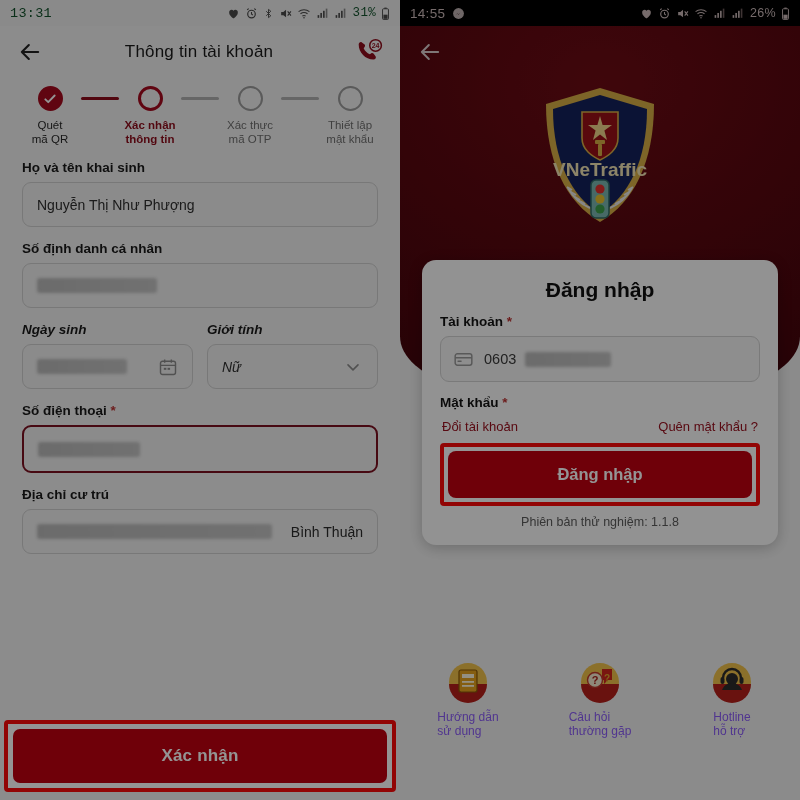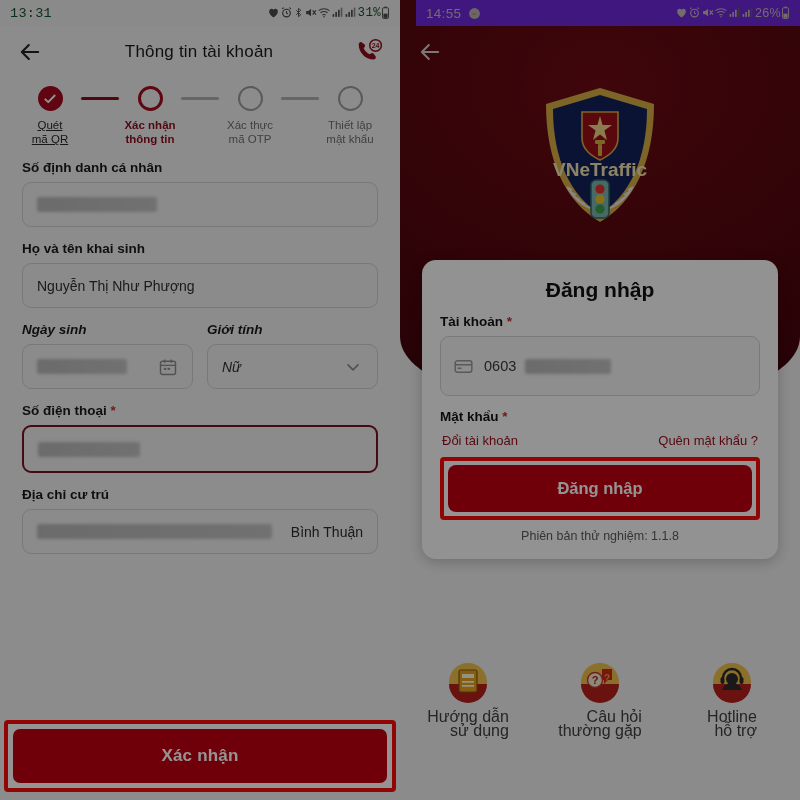--- a/index.html
+++ b/index.html
@@ -18,42 +18,42 @@
   
   .left{background:#f2f2f2;}
   .statusbar{
     position:relative;height:26px;display:flex;align-items:center;
     padding:0 10px;font-size:13px;letter-spacing:.3px;
     z-index:5;
   }
   .left .statusbar{background:#eeeeee;color:#14532d;font-family:Liberation Mono, monospace;}
   .sb-time{font-size:13.5px;font-weight:400;}
   .sb-spacer{flex:1;}
-  .sb-icons{display:flex;align-items:flex-start;}
+  .sb-icons{display:flex;align-items:center;gap:5px;}
   .sb-icons svg{display:block;}
   .sb-pct{font-size:12.5px;margin-left:1px;}
 
   .appbar{position:relative;height:52px;display:flex;align-items:center;padding:0 16px;}
   .back-arrow{width:28px;height:28px;flex:0 0 28px;}
   .appbar-title{
     flex:1;text-align:center;font-size:17px;color:#1a1a1a;font-weight:400;
     letter-spacing:.2px;
   }
   .hotline24{width:30px;height:30px;flex:0 0 30px;}
 
   
   .stepper{display:flex;align-items:flex-start;justify-content:center;padding:8px 14px 4px;}
   .step{display:flex;flex-direction:column;align-items:center;width:62px;}
   .step .dot{width:25px;height:25px;border-radius:50%;box-sizing:border-box;display:flex;align-items:center;justify-content:center;}
   .dot.done{background:#a50a1e;border:2px solid #a50a1e;}
   .dot.current{background:transparent;border:3px solid #a50a1e;}
   .dot.todo{background:transparent;border:2px solid #9b9b9b;}
   .dot.done svg{width:14px;height:14px;}
   .step .lbl{margin-top:7px;font-size:11.5px;line-height:14px;text-align:center;color:#6f6f6f;}
-  .step.done .lbl{color:#2a2a2a;text-decoration:underline;}
+  .step.done .lbl{color:#2a2a2a;}
   .step.current .lbl{color:#8e0d1c;font-weight:bold;}
   .connector{width:38px;height:3px;border-radius:2px;margin-top:11px;flex:0 0 38px;}
   .connector.on{background:#8e0d1c;}
   .connector.off{background:#b0b0b0;}
 
   
   .form{padding:10px 22px 0;}
   .field{margin-bottom:14px;}
   .flabel{font-size:13.5px;font-weight:bold;color:#1a1a1a;margin-bottom:7px;}
   .req{color:#b33;font-weight:bold;}
@@ -79,21 +79,21 @@
     position:absolute;left:0;right:0;bottom:8px;padding:0 4px;box-sizing:border-box;z-index:60;
   }
   .cta-outline{border:4px solid #fb0a0a;border-radius:4px;padding:5px;background:#ffffff;}
   .cta{
     background:#c00010;border-radius:7px;height:54px;display:flex;align-items:center;justify-content:center;
     color:#fff;font-size:17px;font-weight:bold;letter-spacing:.2px;
   }
 
   
   .right{background:#f0f0f0;}
-  .right .statusbar{background:#6d28d9;color:#cbb9b9;margin-left:16px;}
+  .right .statusbar{background:#000000;color:#cbb9b9;}
   .red-hero{
     position:absolute;left:0;right:0;top:0;height:412px;
     background:radial-gradient(120% 90% at 50% 20%, #6d0c14 0%, #58070f 45%, #3d050b 100%);
     border-bottom-left-radius:60% 22%;
     border-bottom-right-radius:60% 22%;
     z-index:1;
   }
   .right .appbar{z-index:3;}
   .right .appbar .back-arrow path{stroke:#d9cdcd;}
 
@@ -101,42 +101,42 @@
 
   .login-card{
     position:absolute;left:22px;right:22px;top:232px;z-index:4;
     background:#fbfbfb;border-radius:14px;
     box-shadow:0 3px 14px rgba(0,0,0,.22);
     padding:18px 18px 16px;box-sizing:border-box;margin-top:28px;
   }
   .card-title{text-align:center;font-size:21px;font-weight:bold;color:#101010;margin-bottom:12px;}
   .rlabel{font-size:13.5px;font-weight:bold;color:#141414;margin-bottom:7px;}
   .rinput{
-    height:60px;border:1px solid #d2d2d2;border-radius:9px;background:#f4f4f4;
+    height:46px;border:1px solid #d2d2d2;border-radius:9px;background:#f4f4f4;
     display:flex;align-items:center;padding:0 12px;box-sizing:border-box;gap:10px;
   }
   .rinput .lead{width:21px;height:21px;flex:0 0 21px;}
   .rinput .val{font-size:14.5px;color:#3a3a3a;display:flex;align-items:center;gap:0;}
   .rinput .ph{font-size:14.5px;color:#9a9a9a;flex:1;}
   .rinput .eye{width:23px;height:23px;flex:0 0 23px;}
   .links{display:flex;justify-content:space-between;margin:9px 2px 0;font-size:13px;color:#9a1220;}
   .login-btn-wrap{margin-top:9px;border:4px solid #fb0a0a;border-radius:4px;padding:4px;background:#ffffff;}
   .login-btn{
     background:#c00010;border-radius:8px;height:47px;display:flex;align-items:center;justify-content:center;
     color:#fff;font-size:16.5px;font-weight:bold;
   }
   .version{text-align:center;font-size:12.5px;color:#5c5c5c;margin-top:9px;}
 
   .helpers{
     position:absolute;left:0;right:0;top:660px;z-index:4;
     display:flex;justify-content:center;gap:48px;
   }
   .helper{display:flex;flex-direction:column;align-items:center;width:84px;}
   .helper .hicon{width:44px;height:44px;}
-  .helper .htxt{margin-top:6px;font-size:16px;line-height:14px;text-align:right;color:#404040;}
+  .helper .htxt{margin-top:6px;font-size:12px;line-height:14px;text-align:left;color:#8b5cf6;}
 </style>
 </head>
 <body>
 
 <div class="screens">
 
   <div class="phone left">
 
     <div class="statusbar">
       <span class="sb-time">13:31</span>
@@ -220,30 +220,30 @@
       <div class="connector off"></div>
       <div class="step">
         <span class="dot todo"></span>
         <span class="lbl"><span>Thiết lập</span><br><span>mật khẩu</span></span>
       </div>
     </div>
 
     <div class="form">
 
       <div class="field">
+        <div class="flabel">Họ và tên khai sinh</div>
+        <div class="input">
+          <span>Nguyễn Thị Như Phượng</span>
+        </div>
+      </div>
+
+      <div class="field">
         <div class="flabel">Số định danh cá nhân</div>
         <div class="input">
           <div class="redact" style="width:120px"></div>
-        </div>
-      </div>
-
-      <div class="field">
-        <div class="flabel">Họ và tên khai sinh</div>
-        <div class="input">
-          <span>Nguyễn Thị Như Phượng</span>
         </div>
       </div>
 
       <div class="row2">
         <div class="field">
           <div class="flabel">Ngày sinh</div>
           <div class="input">
             <span class="grow">
                 <span class="redact" style="width:90px;display:block"></span>
               </span>

